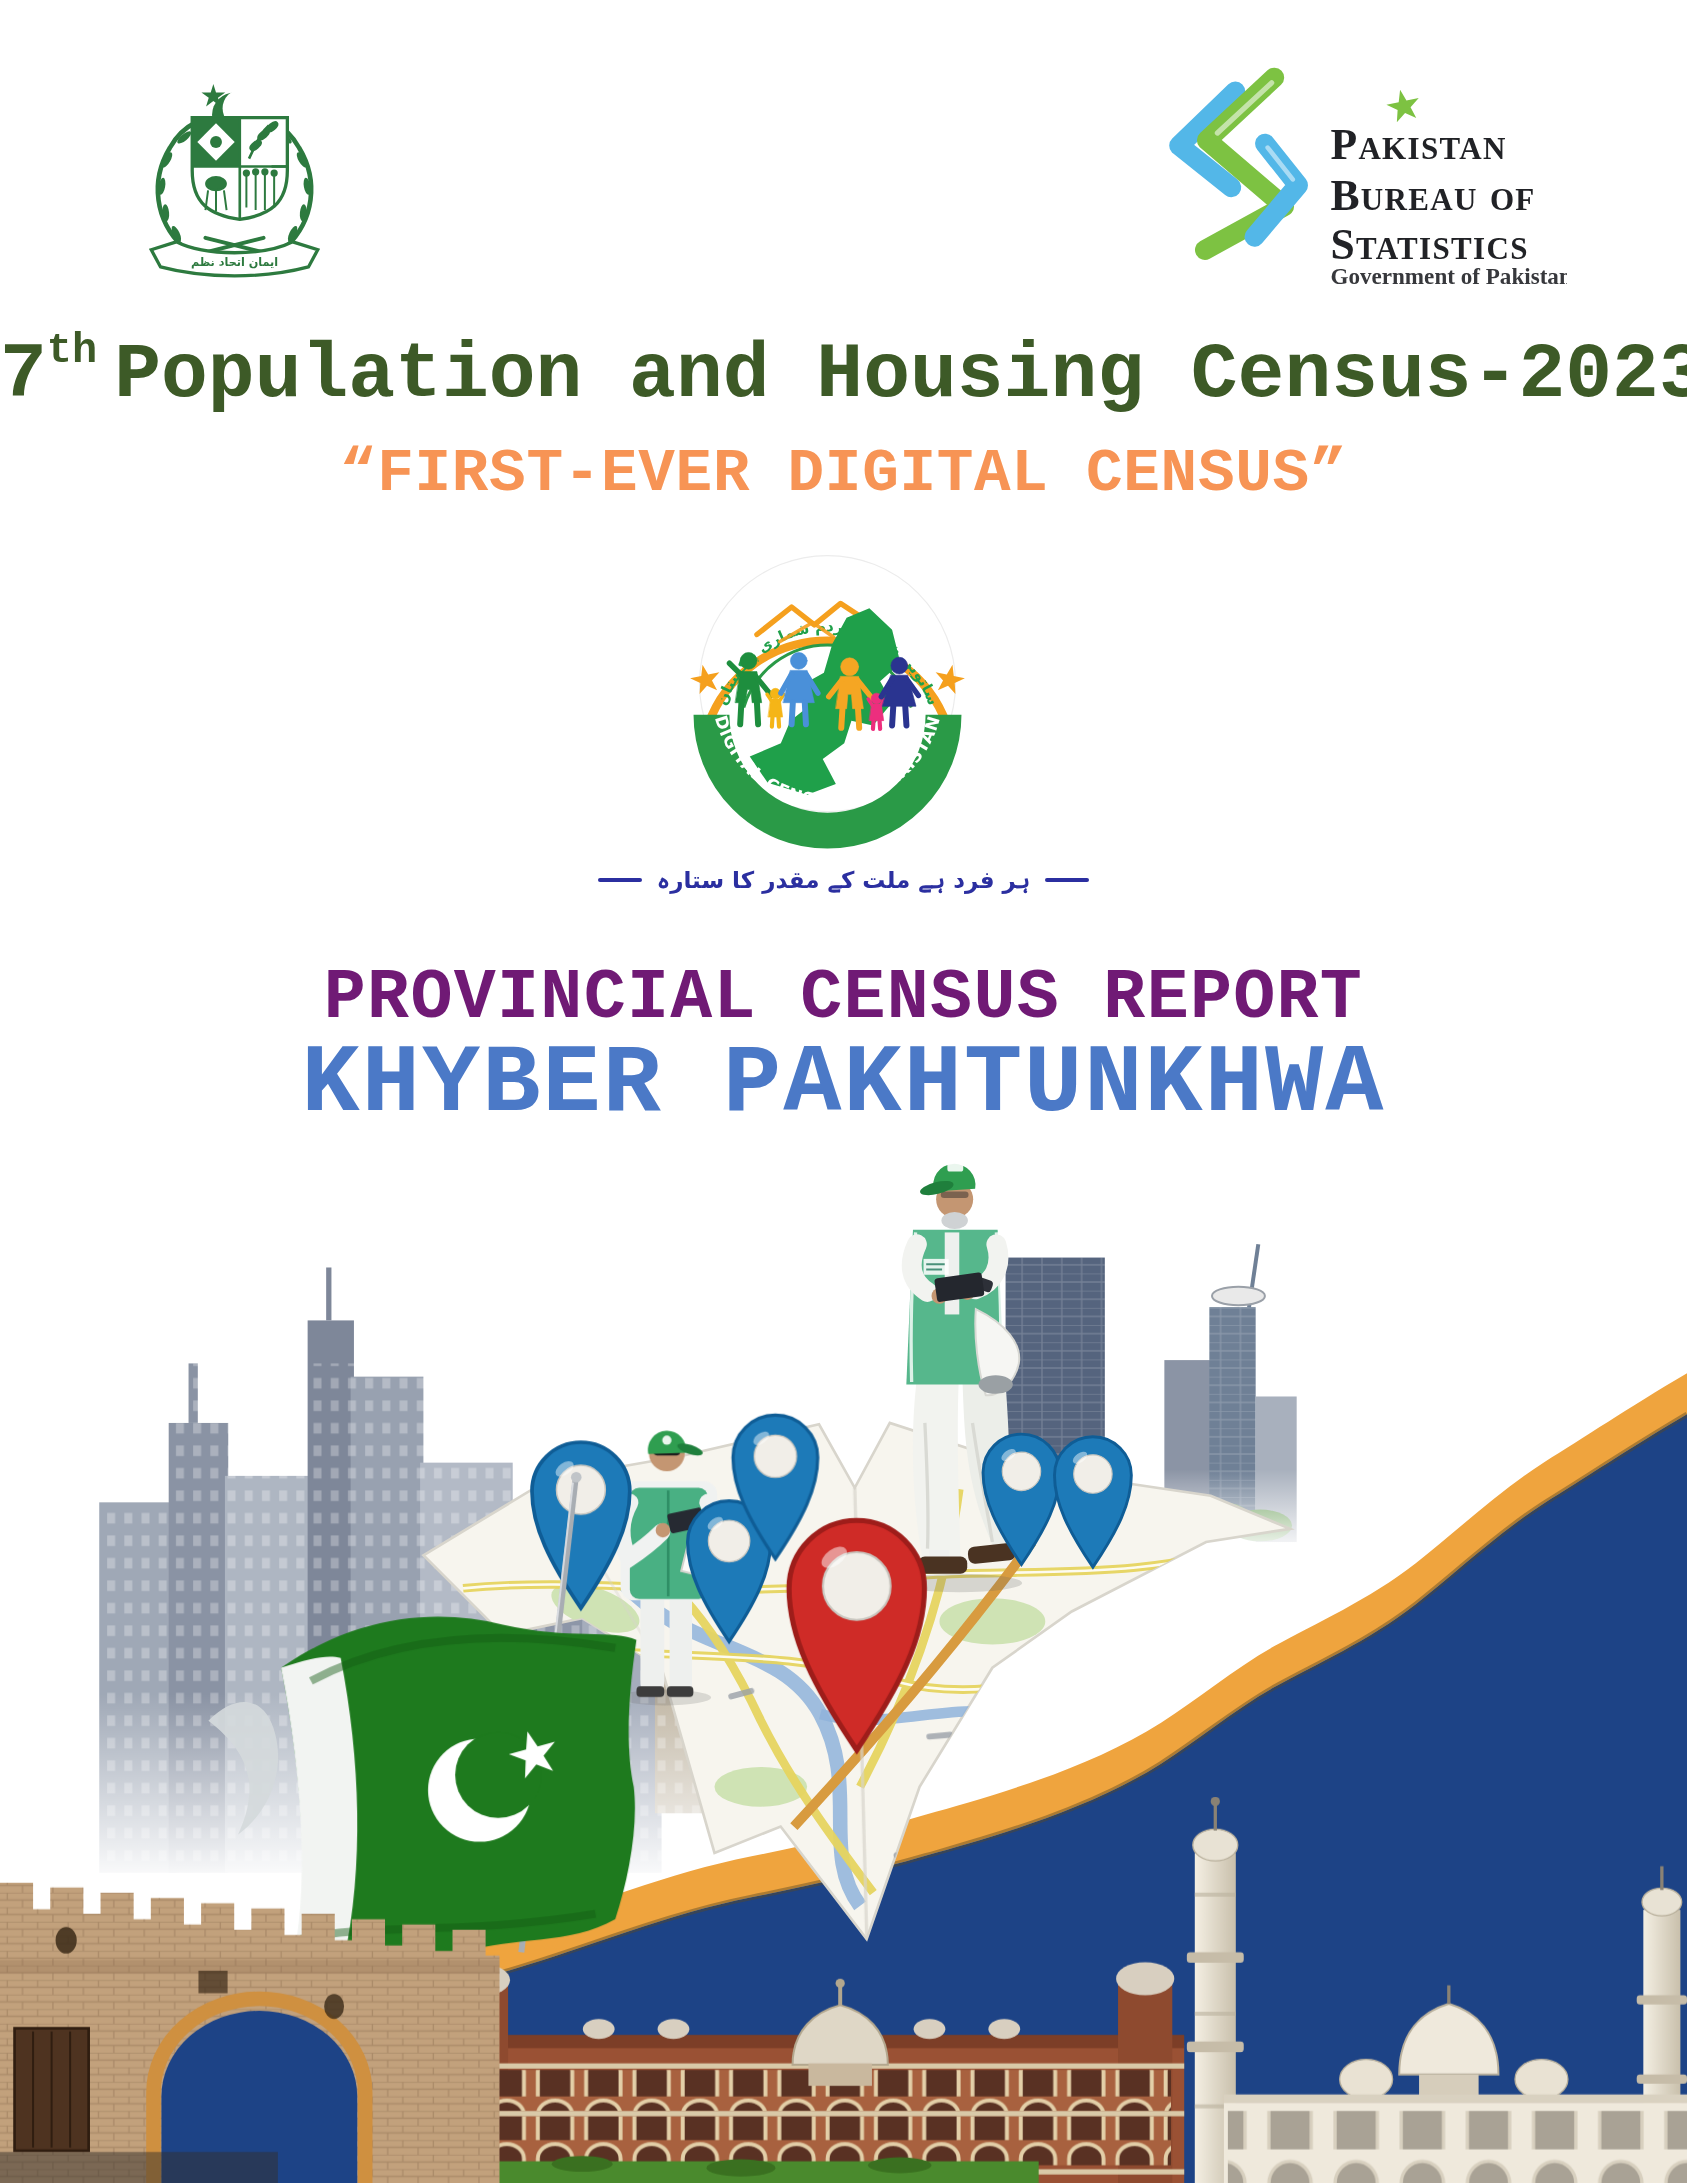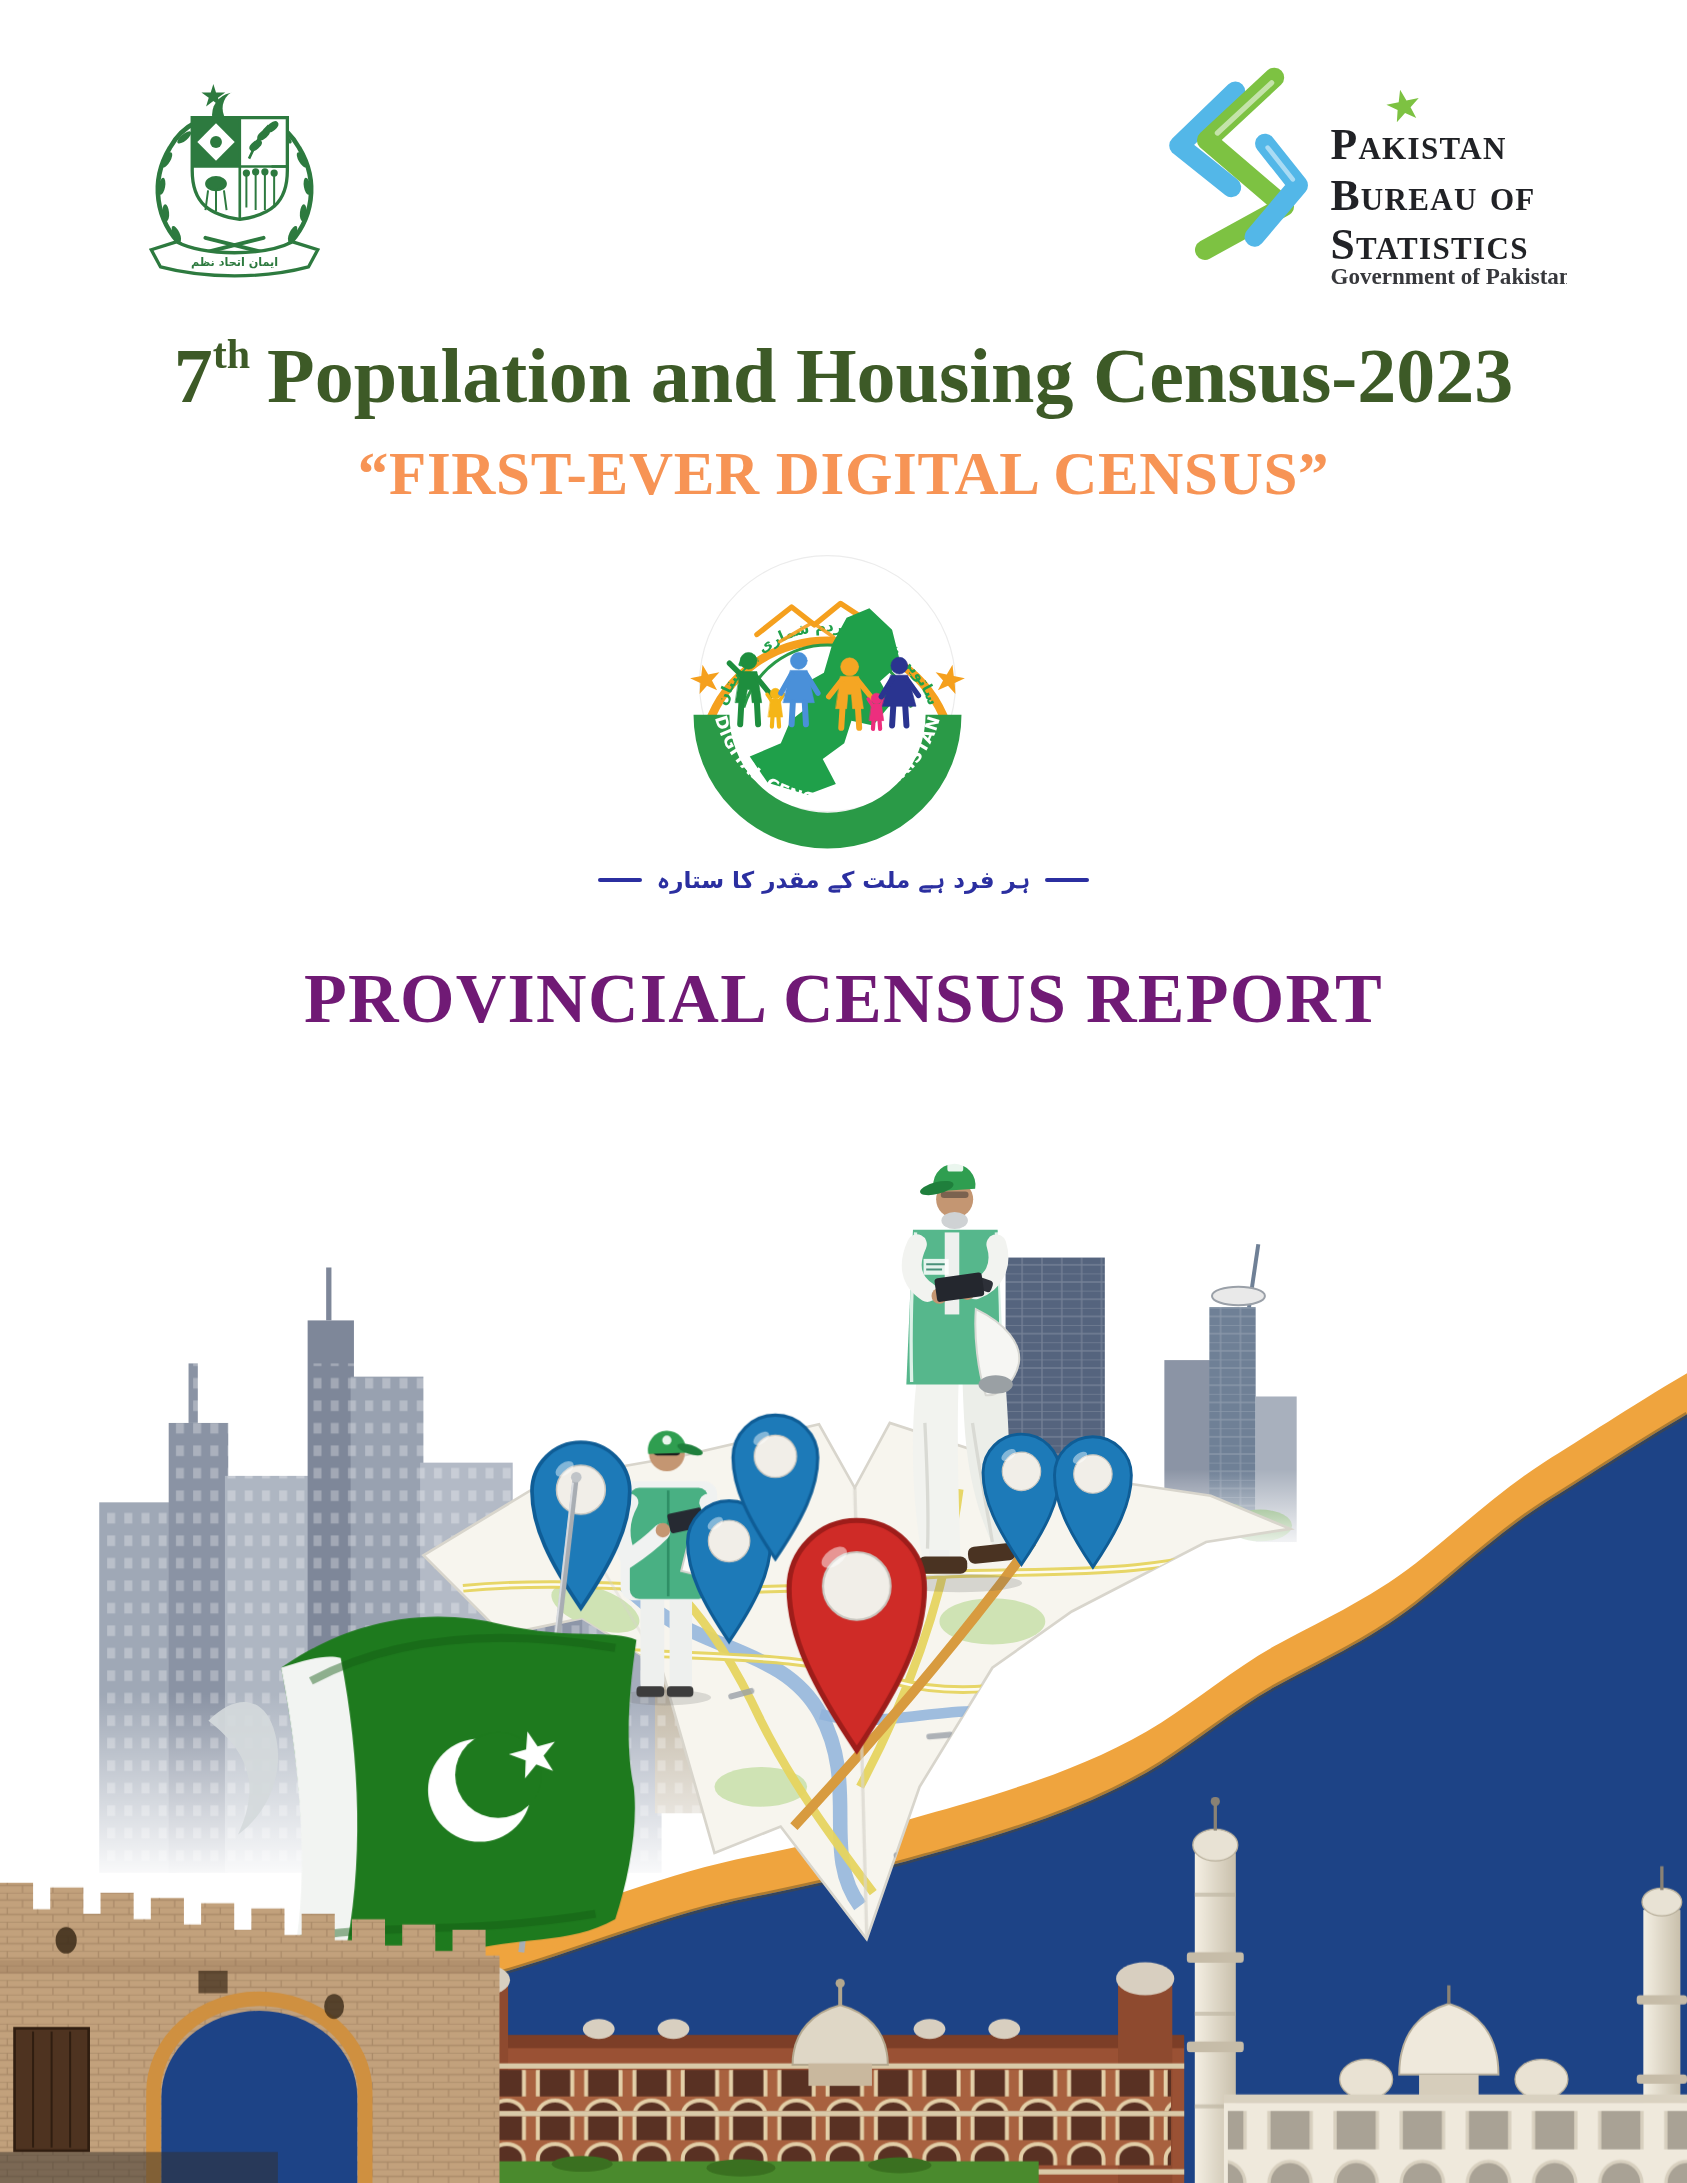--- a/index.html
+++ b/index.html
@@ -3,21 +3,21 @@
 <meta charset="utf-8">
 <style>
   * { box-sizing: border-box; }
   body { margin: 0; background: #888; }
   .page {
     position: relative; width: 1687px; height: 2183px;
     background: #ffffff; overflow: hidden;
     font-family: "Liberation Serif", serif;
   }
   .abs { position: absolute; }
-  .centerline { left: 0; width: 100%; text-align: center; white-space: nowrap; }
+  .centerline { left: 0; width: 100%; text-align: center; white-space: nowrap; font-family: Liberation Mono, monospace; }
   .title { top: 331px; font-weight: 700; font-size: 78px; color: #3d5a27; }
   .title sup { font-size: 42px; position: relative; top: -6.6px; vertical-align: super; }
   .title .rest { margin-left: 17px; }
   .subtitle { top: 439px; font-weight: 700; font-size: 61px; color: #f79455; letter-spacing: 0.7px; }
   .logo-wrap { left: 674px; top: 546px; width: 307px; height: 311px; }
   .logo-tagline { top: 867px; display: flex; justify-content: center; align-items: center; gap: 14.6px;
                   font-family: "DejaVu Sans", sans-serif; font-weight: 700; font-size: 23px; color: #2b2fa0; }
   .logo-tagline .dash { width: 44px; height: 4px; background: #2b2fa0; border-radius: 2px; }
   .provincial { top: 959px; font-weight: 700; font-size: 70px; color: #701a75; letter-spacing: 1.3px; }
   .province { top: 1029px; font-weight: 700; font-size: 97px; color: #4b79c7; letter-spacing: 2px; }
@@ -172,20 +172,21 @@
     </text>
   </svg>
 
   <div class="abs centerline logo-tagline">
     <span class="dash"></span>
     <span>ہر فرد ہے ملت کے مقدر کا ستارہ</span>
     <span class="dash"></span>
   </div>
 
   <div class="abs centerline provincial">PROVINCIAL CENSUS REPORT</div>
+  <div class="abs centerline province">KHYBER PAKHTUNKHWA</div>
 
   <svg class="abs" style="left:0; top:1125px;" width="1687" height="1059" viewBox="0 1700 2550 1600">
     <defs>
       <linearGradient id="fadeW" x1="0" y1="0" x2="0" y2="1">
         <stop offset="0" stop-color="#ffffff" stop-opacity="0"></stop>
         <stop offset="1" stop-color="#ffffff"></stop>
       </linearGradient>
       <pattern id="winP" width="26" height="34" patternUnits="userSpaceOnUse">
         <rect x="6" y="8" width="12" height="16" fill="#ffffff" opacity="0.28"></rect>
       </pattern>

